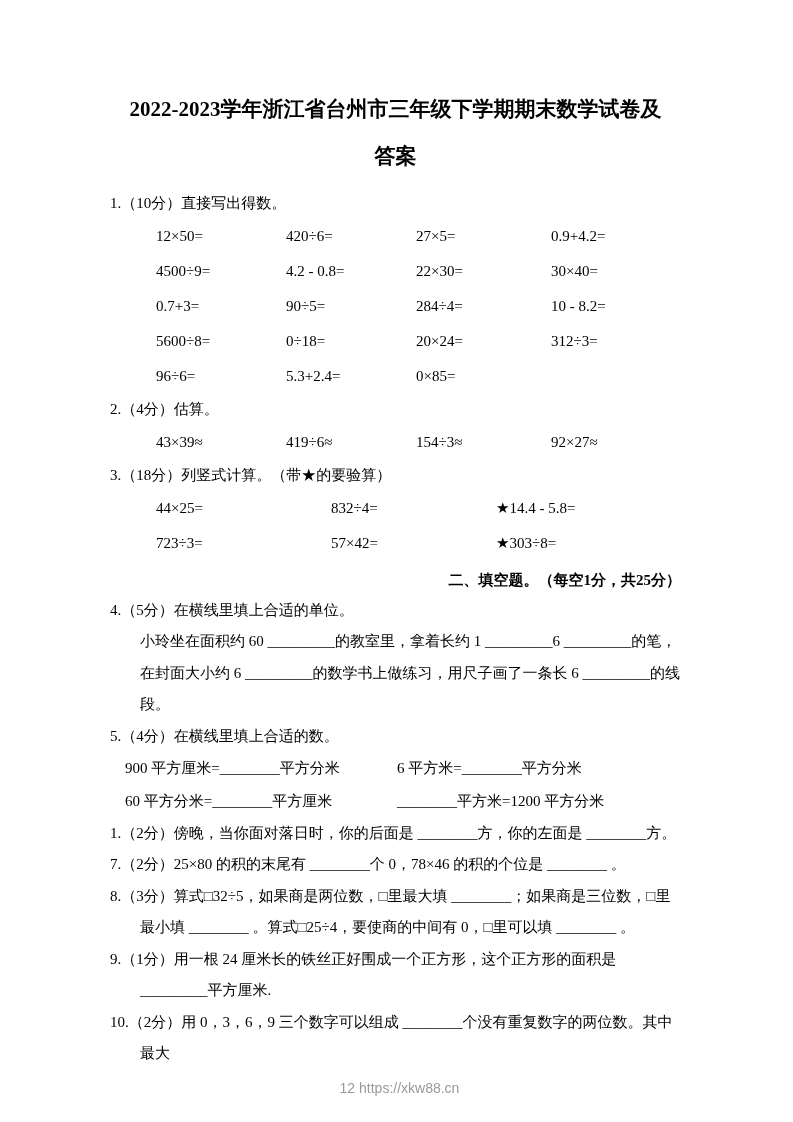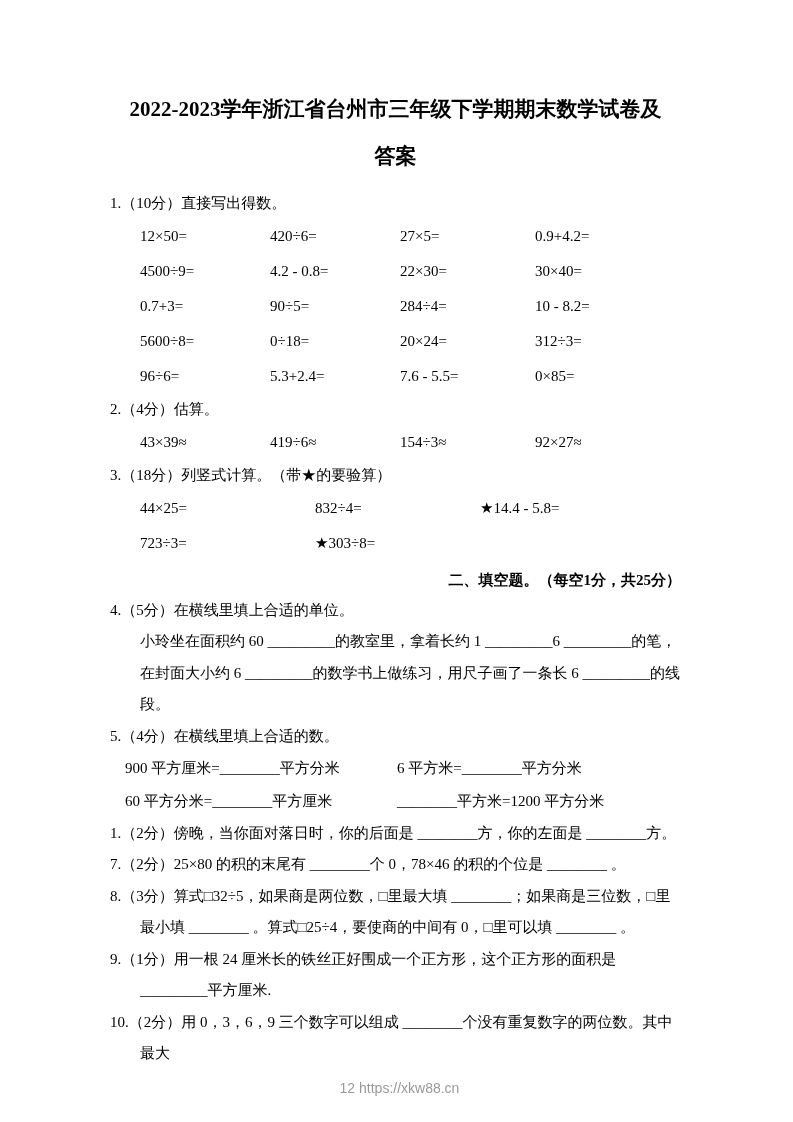--- a/index.html
+++ b/index.html
@@ -42,21 +42,21 @@
     grid-template-columns: 130px 130px 135px 1fr;
     margin-left: 30px;
     font-size: 15px;
   }
   .grid3 {
     display: grid;
     grid-template-columns: 175px 165px 1fr;
     margin-left: 30px;
     font-size: 15px;
   }
-  .grid4 .cell, .grid3 .cell { line-height: 35px; white-space: nowrap; }
+  .grid4 .cell, .grid3 .cell { line-height: 35px; white-space: nowrap; margin-left: 16px; }
   .grid2 {
     display: grid;
     grid-template-columns: 272px 1fr;
     margin-left: 15px;
     font-size: 15px;
   }
   .grid2 .cell { line-height: 33px; white-space: nowrap; }
   .body-indent {
     font-size: 15px;
     line-height: 31.5px;
@@ -103,38 +103,38 @@
     <span class="cell">0.7+3=</span>
     <span class="cell">90÷5=</span>
     <span class="cell">284÷4=</span>
     <span class="cell">10 - 8.2=</span>
     <span class="cell">5600÷8=</span>
     <span class="cell">0÷18=</span>
     <span class="cell">20×24=</span>
     <span class="cell">312÷3=</span>
     <span class="cell">96÷6=</span>
     <span class="cell">5.3+2.4=</span>
-    <span class="cell">7.6 - 5.5=</span>
     <span class="cell">0×85=</span>
   </div>
 
   <div class="prompt">2.（4分）估算。</div>
   <div class="grid4">
     <span class="cell">43×39≈</span>
     <span class="cell">419÷6≈</span>
     <span class="cell">154÷3≈</span>
     <span class="cell">92×27≈</span>
   </div>
 
   <div class="prompt">3.（18分）列竖式计算。（带★的要验算）</div>
   <div class="grid3">
     <span class="cell">44×25=</span>
     <span class="cell">832÷4=</span>
     <span class="cell">★14.4 - 5.8=</span>
     <span class="cell">723÷3=</span>
+    <span class="cell">57×42=</span>
     <span class="cell">★303÷8=</span>
   </div>
 
   <div class="sec-header second">二、填空题。（每空1分，共25分）</div>
 
   <div class="prompt">4.（5分）在横线里填上合适的单位。</div>
   <div class="body-indent">小玲坐在面积约 60 _________的教室里，拿着长约 1 _________6 _________的笔，在封面大小约 6 _________的数学书上做练习，用尺子画了一条长 6 _________的线段。</div>
 
   <div class="prompt">5.（4分）在横线里填上合适的数。</div>
   <div class="grid2">

